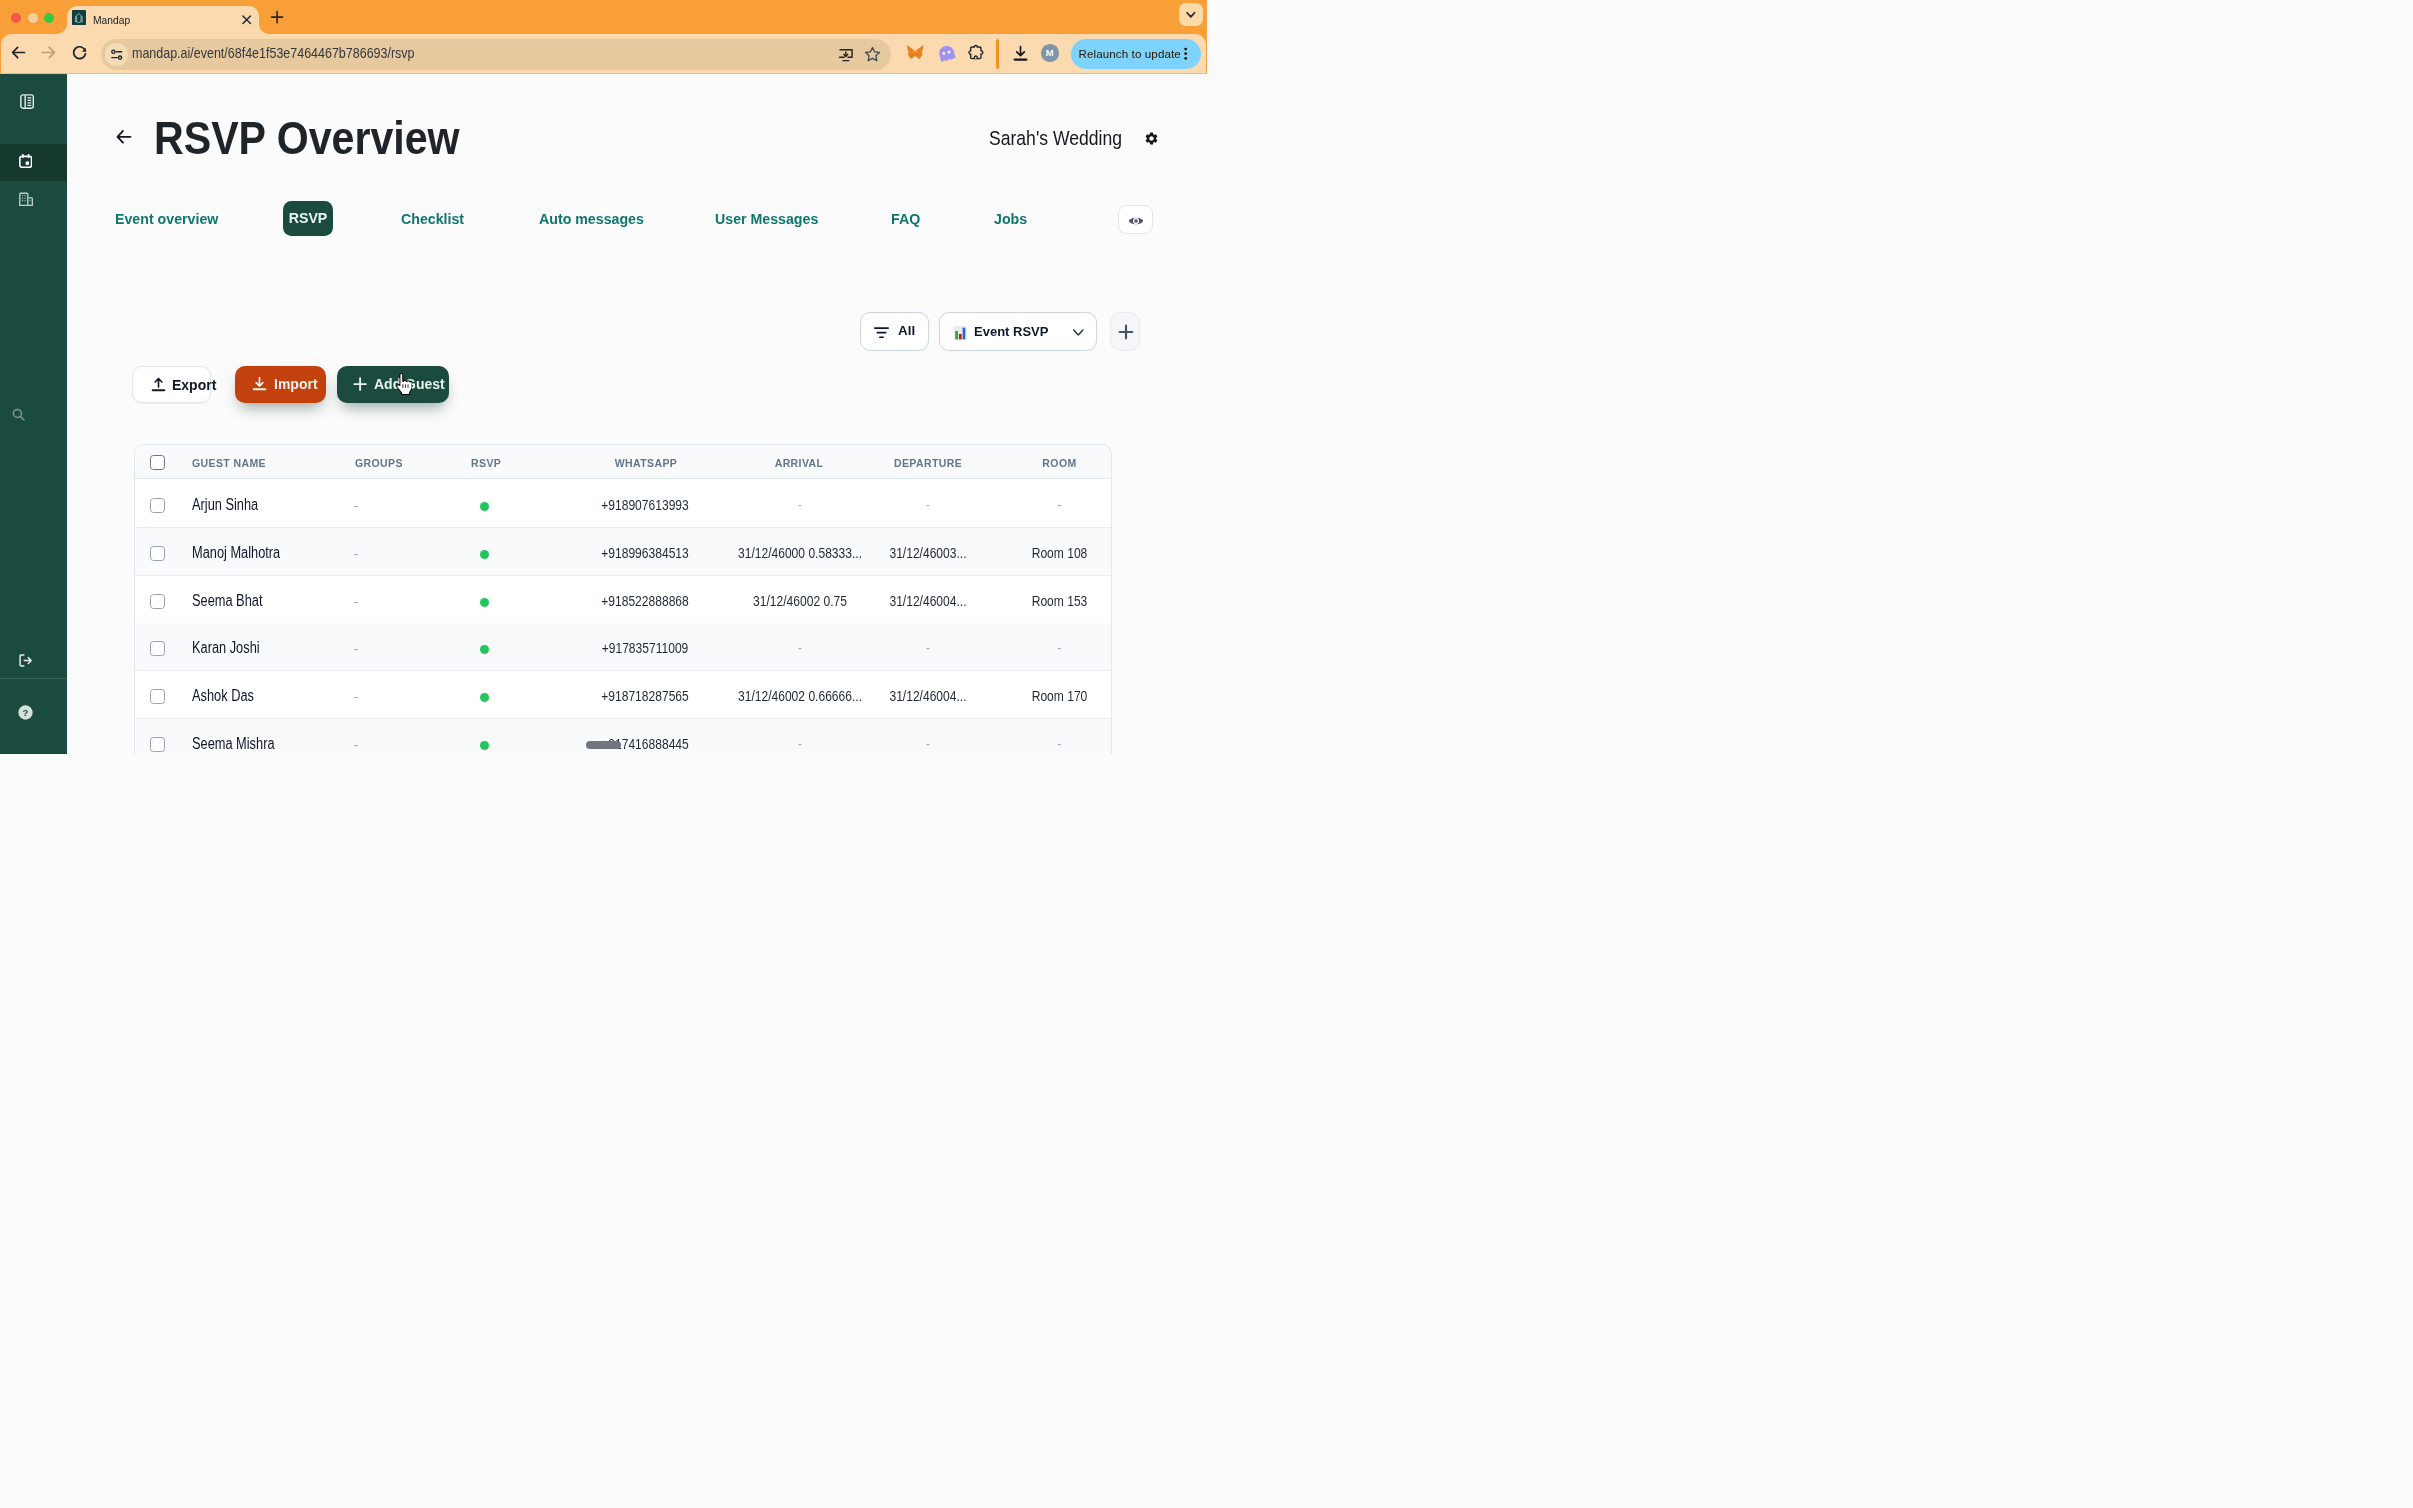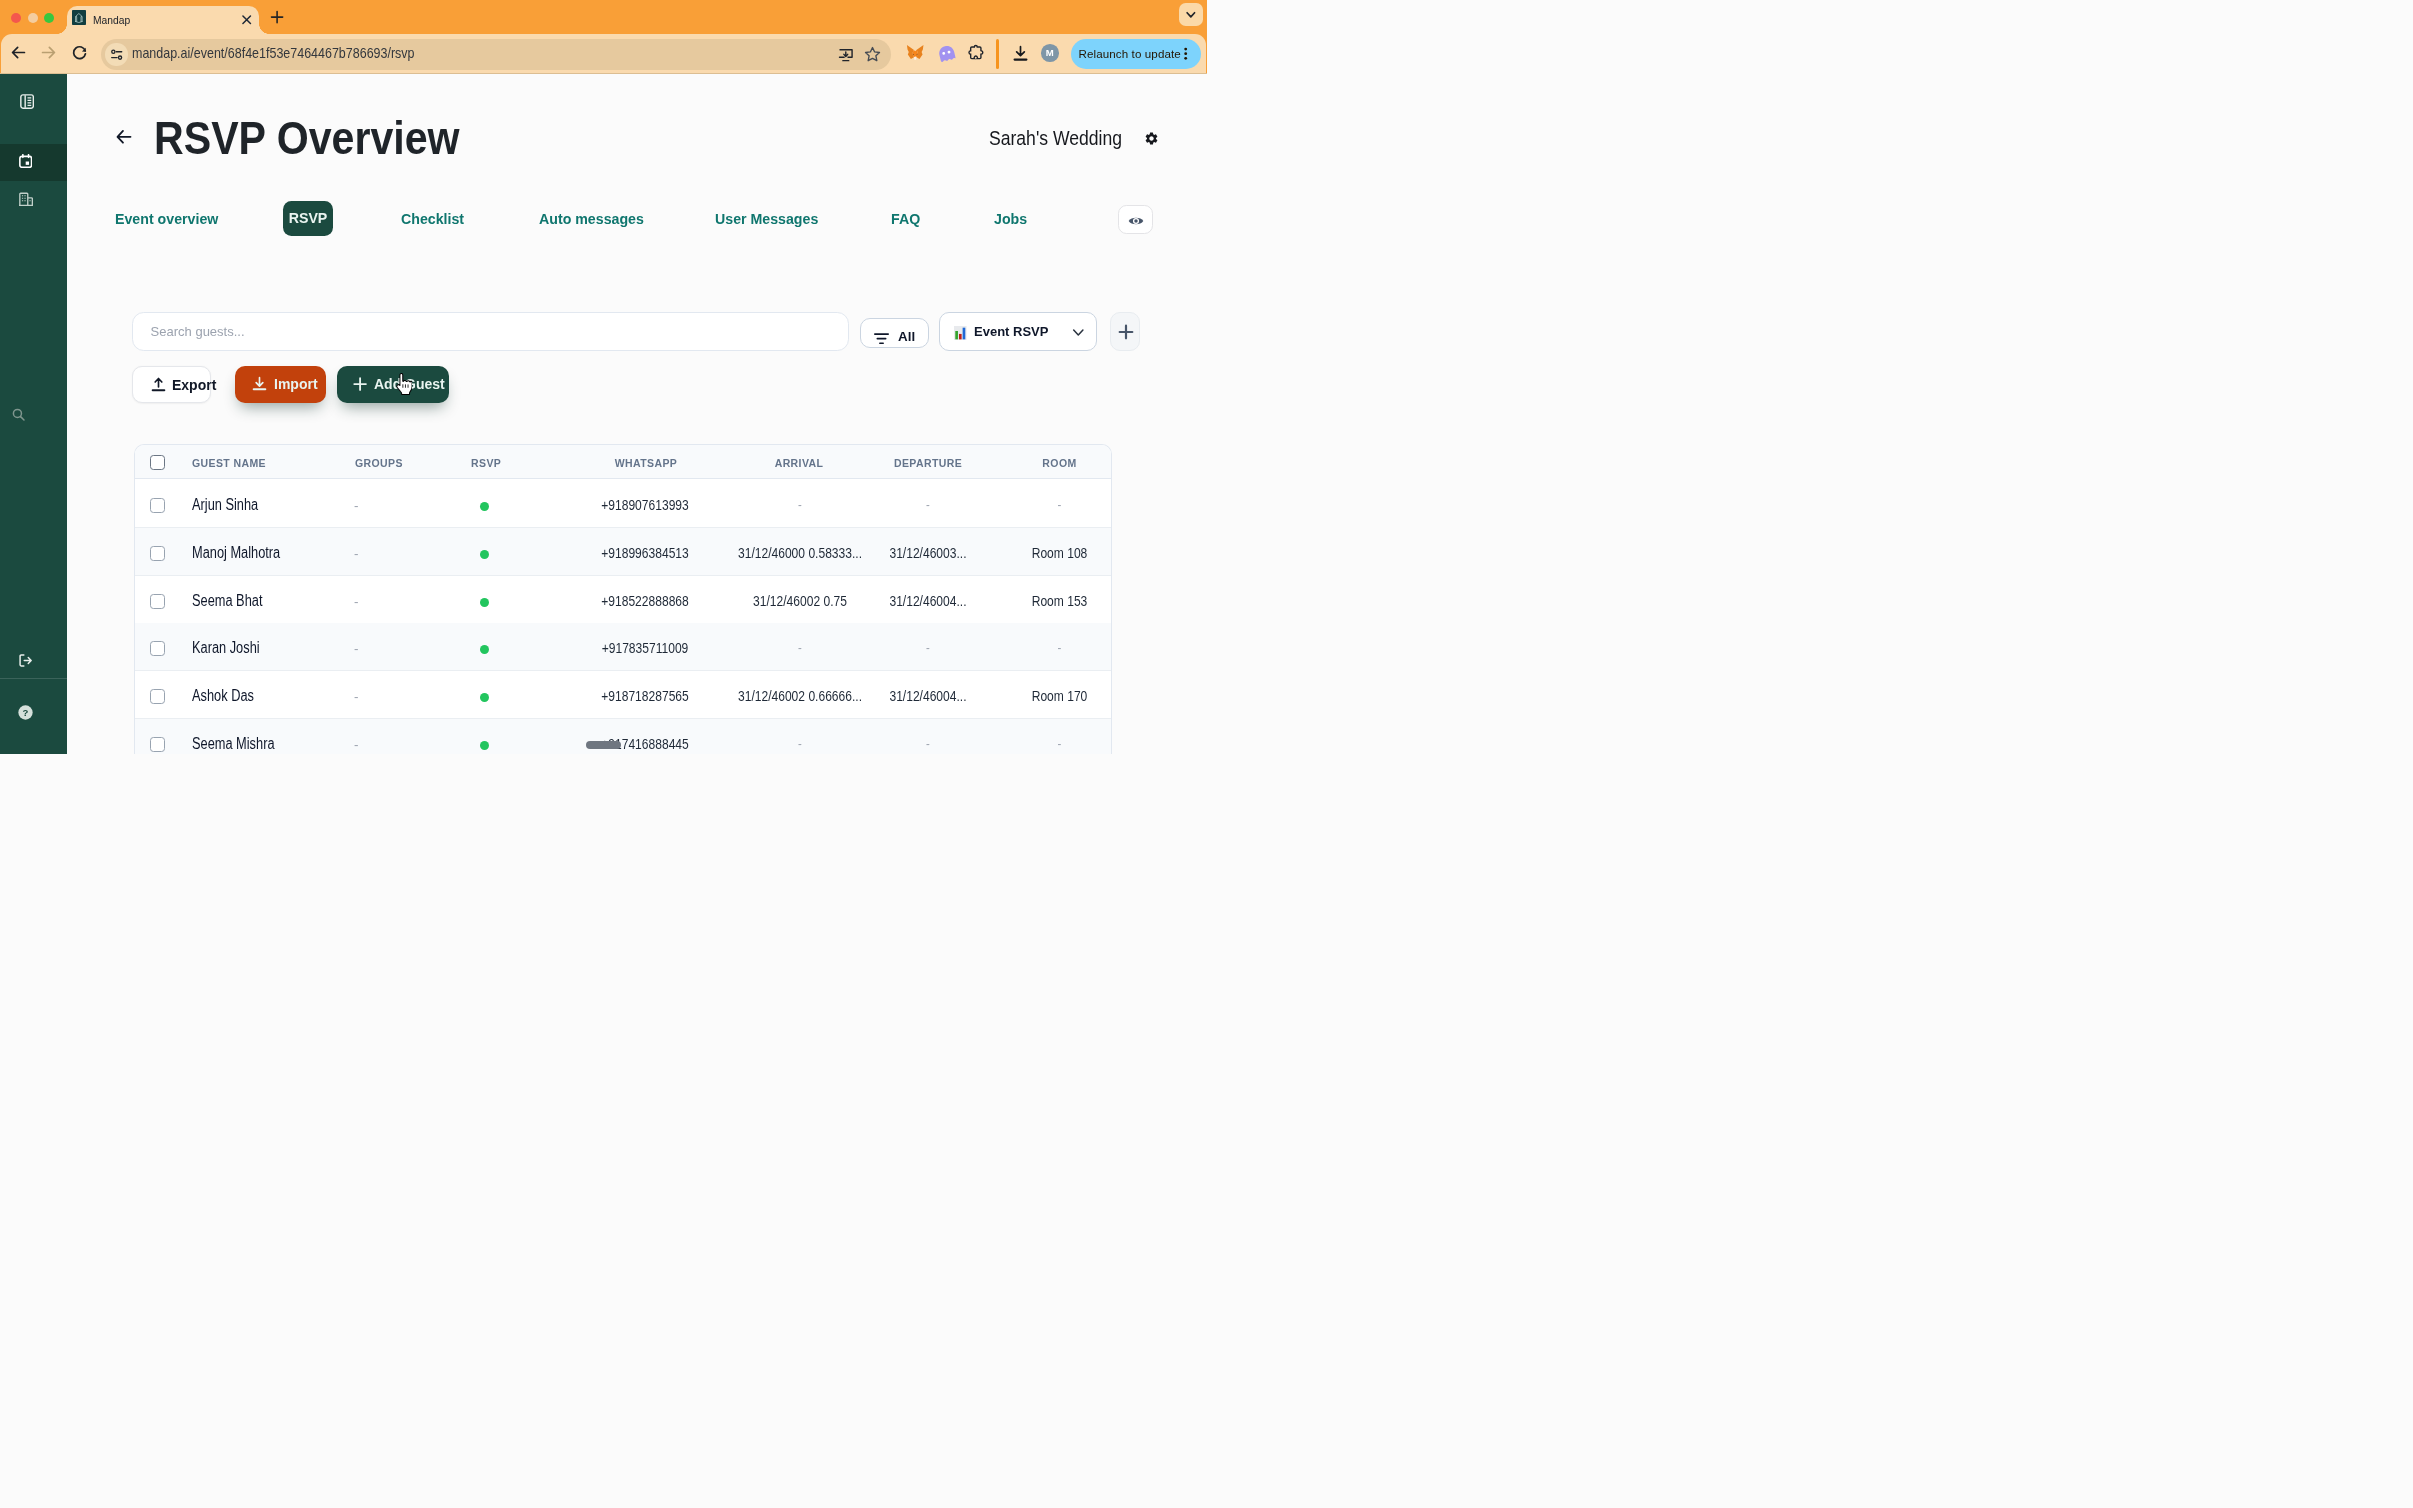--- a/index.html
+++ b/index.html
@@ -44,21 +44,21 @@
   h1 { position:absolute; left:87px; top:40px; font-size:47px; line-height:47px; font-weight:bold; color:#1F2429; transform:scaleX(0.875); transform-origin:left top; white-space:nowrap; }
   .backarrow { position:absolute; left:48px; top:54px; width:17.6px; height:17.6px; }
   .evtitle { position:absolute; left:922px; top:53px; font-size:20.5px; line-height:21px; color:#16181D; white-space:nowrap; transform:scaleX(0.857); transform-origin:left top; }
   .gear { position:absolute; left:1077px; top:57px; width:15px; height:15px; }
 
   .navtab { position:absolute; top:137px; font-size:14.2px; font-weight:bold; color:#0f766e; }
   .pill { position:absolute; left:216px; top:127px; width:50px; height:35px; background:#1B4A3F; border-radius:8.4px; color:#EAF4F0; font-size:14.2px; font-weight:bold; text-align:center; line-height:35px; }
   .eyebtn { position:absolute; left:1051px; top:131px; width:35px; height:29px; background:#fff; border:0.8px solid #E4E4E7; border-radius:8.4px; }
 
   .search { position:absolute; left:65px; top:238px; width:717px; height:39px; background:#fff; border:0.8px solid #E2E8F0; border-radius:11.7px; font-size:13px; color:#9CA3AF; line-height:38px; padding-left:17.6px; }
-  .allbtn { position:absolute; left:793px; top:238px; width:69px; height:30px; background:#fff; border:0.8px solid #CBD5E1; border-radius:10px;margin-top:6px; }
+  .allbtn { position:absolute; left:793px; top:238px; width:69px; height:39px; background:#fff; border:0.8px solid #CBD5E1; border-radius:10px; }
   .allbtn span { position:absolute; left:37px; top:10px; font-size:13.4px; font-weight:bold; color:#0F172A; }
   .mainrsvp { position:absolute; left:872px; top:238px; width:158px; height:39px; background:#fff; border:0.8px solid #CBD5E1; border-radius:10px; }
   .mainrsvp span { position:absolute; left:34px; top:11px; font-size:13px; font-weight:bold; color:#0F172A; }
   .plusbtn { position:absolute; left:1043px; top:238px; width:30px; height:39px; background:#F4F6F8; border:0.8px solid #E8ECF0; border-radius:10px; }
 
   .btn { position:absolute; top:292px; height:37px; border-radius:10px; font-size:14px; font-weight:bold; }
   .export { left:65px; width:79px; background:#fff; border:0.8px solid #E5E7EB; color:#111827; box-shadow:0 0.8px 1.7px rgba(0,0,0,0.05); }
   .import { left:168px; width:91px; background:#c2410c; color:#E9F4F0; box-shadow:0 8.4px 15px -5px rgba(16,52,42,0.45); }
   .addguest { left:270px; width:112px; background:#1B4A3F; color:#E9F4F0; box-shadow:0 8.4px 15px -5px rgba(16,52,42,0.45); }
   .btn .lbl { position:absolute; top:10px; }
@@ -231,21 +231,20 @@
   <span class="navtab" style="left:824px">FAQ</span>
   <span class="navtab" style="left:927px">Jobs</span>
   <div class="eyebtn">
     <svg style="position:absolute;left:9.2px;top:6.7px" width="16" height="16" viewBox="0 0 24 24">
         <path d="M1 12 C5 5.5 19 5.5 23 12 C19 18.5 5 18.5 1 12 Z" fill="#475569"></path>
         <circle cx="12" cy="12" r="4.6" fill="#fff"></circle>
         <circle cx="12" cy="12" r="2.6" fill="#475569"></circle>
       </svg>
   </div>
 
-  <div class="search">Search guests...</div>
   <div class="allbtn">
     <svg style="position:absolute;left:12.6px;top:12.6px" width="15" height="13.4" viewBox="0 0 18 16">
         <path d="M1 2.5 H17 M4 8 H14 M7 13.5 H11" stroke="#0F172A" stroke-width="2" stroke-linecap="round"></path>
       </svg>
     <span>All</span>
   </div>
   <div class="mainrsvp">
     <svg style="position:absolute;left:14.2px;top:12.6px" width="12.6" height="14.2" viewBox="0 0 15 17">
         <rect x="0" y="0" width="15" height="17" fill="#E8EAED"></rect>
         <rect x="1.5" y="6" width="3.2" height="10" fill="#34A42C"></rect>

